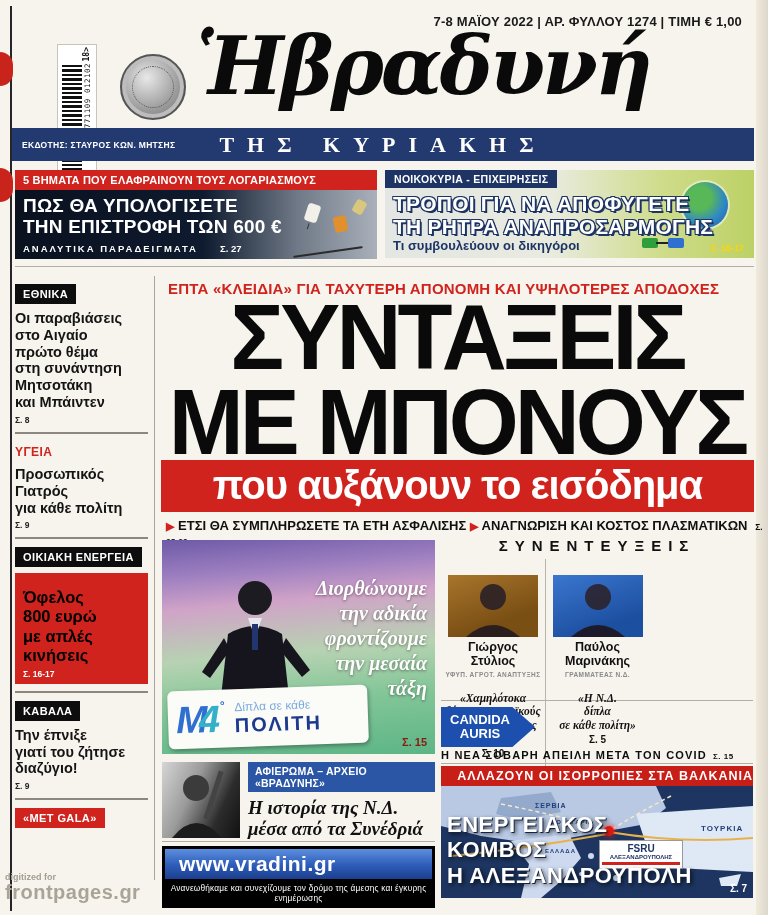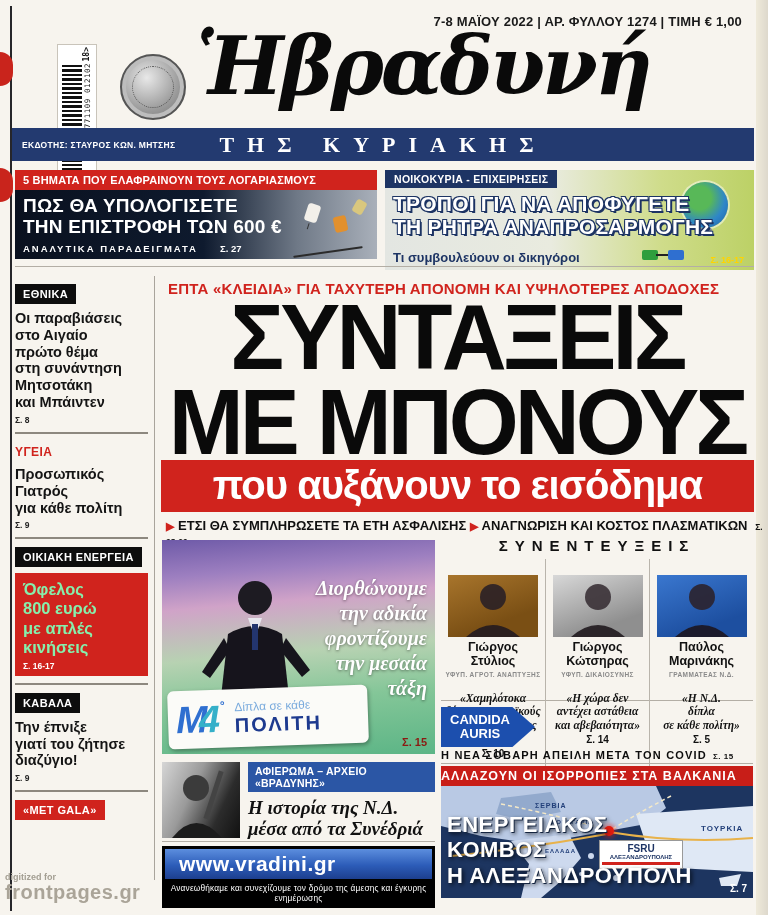--- a/index.html
+++ b/index.html
@@ -37,21 +37,21 @@
   .tl-body { position:relative; height:69px; background:linear-gradient(90deg,#0a111f 0%,#0e1a2e 52%,#6f7987 78%,#a9b0ba 100%); }
   .tl-headline { position:absolute; left:8px; top:5px; color:#fff; font-weight:700; font-size:19px; line-height:1.12; letter-spacing:.2px; }
   .tl-footer { position:absolute; left:8px; bottom:5px; color:#fff; font-weight:700; font-size:9.5px; letter-spacing:2px; }
   .tl-page { position:absolute; left:205px; bottom:5px; color:#fff; font-weight:700; font-size:9.5px; }
   .plug { position:absolute; border-radius:3px; }
   .plug1 { right:58px; top:14px; width:13px; height:18px; background:#f3f0ea; transform:rotate(18deg); box-shadow:0 14px 0 -6px #333;}
   .plug2 { right:30px; top:26px; width:13px; height:16px; background:#e2902d; transform:rotate(-12deg);}
   .plug3 { right:12px; top:10px; width:11px; height:14px; background:#d9c77e; transform:rotate(30deg);}
   .cord { position:absolute; right:14px; bottom:6px; width:70px; height:2px; background:#2b2b2b; transform:rotate(-8deg); border-radius:2px;}
 
-  .teaser-right { left:385px; top:170px; width:369px; height:100px;
+  .teaser-right { left:385px; top:170px; width:369px; height:88px;
     background:linear-gradient(90deg,#e3e6e2 0%,#e9ebdf 45%,#cfdc8a 75%,#bcd166 100%); }
   .tr-tag { position:absolute; left:0; top:0; background:#1d3464; color:#fff; font-size:10.5px; font-weight:700; padding:3px 9px; letter-spacing:.3px;}
   .tr-headline { position:absolute; left:8px; top:22px; font-size:21px; font-weight:700; line-height:1.1; color:#fff; letter-spacing:.2px;
     text-shadow:-1px -1px 0 #1d3464,1px -1px 0 #1d3464,-1px 1px 0 #1d3464,1px 1px 0 #1d3464,2px 2px 0 #1d3464; }
   .tr-sub { position:absolute; left:8px; bottom:5px; color:#1d3464; font-size:13px; font-weight:700; }
   .tr-page { position:absolute; right:10px; bottom:5px; color:#ffd400; font-size:9px; font-weight:700; }
   .bulb { position:absolute; right:26px; top:12px; width:46px; height:46px; border-radius:50%;
     background:radial-gradient(circle at 38% 35%, #58b858 28%, #2e86c9 62%, #1d5f9e 100%); box-shadow:0 0 0 2px rgba(255,255,255,.5);}
   .bulb-base { position:absolute; right:42px; top:58px; width:14px; height:8px; background:#8b8f96; border-radius:2px;}
   .plug-g { position:absolute; right:96px; bottom:10px; width:16px; height:10px; background:#2f9e3d; border-radius:2px;}
@@ -63,21 +63,21 @@
   
   .sidebar { left:15px; top:276px; width:133px; }
   .sb-item { padding:8px 0 7px; border-bottom:2px solid #8d887f; }
   .sb-item:last-child { border-bottom:none; }
   .tag-black { display:inline-block; background:#0d0d0d; color:#fff; font-size:11px; font-weight:700; padding:4px 8px; letter-spacing:.4px; }
   .tag-redbox { display:inline-block; background:#d0231d; color:#fff; font-size:11px; font-weight:700; padding:4px 8px; letter-spacing:.4px; }
   .label-red { color:#d0231d; font-size:12px; font-weight:700; letter-spacing:.4px; }
   .sb-text { margin-top:6px; font-size:14.5px; font-weight:700; color:#141414; line-height:1.16; }
   .sb-page { margin-top:4px; font-size:8.5px; font-weight:700; color:#222; }
   .sb-redbox { margin-top:6px; background:#d0231d; color:#fff; padding:7px 8px 5px; }
-  .sb-redbox .sb-text { margin-top:0; color:#86efac; font-size:16.5px; }
+  .sb-redbox .sb-text { margin-top:8px; color:#000000; font-size:16.5px; }
   .sb-redbox .sb-page { color:#fff; }
   .main-divider { left:154px; top:276px; width:1px; height:604px; background:#a9a49c; }
 
   
   .kicker-main { left:168px; top:280px; font-size:15px; font-weight:700; color:#d0231d; letter-spacing:.2px; }
   .headline { left:160px; top:294px; width:594px; text-align:center; font-weight:700; color:#0a0a0a;
     font-size:90px; line-height:82px; letter-spacing:-4px; transform:scaleY(1.04); transform-origin:top center; }
   .banner { left:161px; top:460px; width:593px; height:52px; background:#d0231d; color:#fff; text-align:center;
     font-size:40px; font-weight:700; line-height:50px; letter-spacing:-1px; }
   .bullets { left:166px; top:518px; font-size:13px; font-weight:700; color:#101010; }
@@ -120,21 +120,21 @@
   .candida { left:441px; top:705px; width:312px; height:58px; }
   .cd-badge { position:absolute; left:0; top:2px; width:94px; height:40px; background:#1c4fae; color:#fff;
     clip-path:polygon(0 0,76% 0,100% 50%,76% 100%,0 100%); display:flex; flex-direction:column; justify-content:center;
     padding-right:16px; text-align:center; font-weight:700; font-size:13px; line-height:1.1; }
   .cd-headline { position:absolute; left:102px; top:0; font-size:16.5px; font-weight:700; line-height:1.12; color:#0d0d0d; }
   .cd-sub { position:absolute; left:0; top:44px; font-size:11px; font-weight:700; letter-spacing:1.2px; color:#0d0d0d; }
   .cd-page { font-size:8px; letter-spacing:.5px; margin-left:6px; }
 
   
   .balkans { left:441px; top:766px; width:312px; height:132px; }
-  .bk-kicker { height:20px; background:#c81e18; color:#fff; font-size:12.5px; font-weight:700; letter-spacing:1px; text-align:left; line-height:20px; }
+  .bk-kicker { height:20px; background:#c81e18; color:#fff; font-size:12.5px; font-weight:700; letter-spacing:1px; text-align:right; line-height:20px; }
   .bk-map { position:relative; height:112px; background:#1d3560; overflow:hidden; }
   .bk-label { position:absolute; color:#23407a; font-weight:700; letter-spacing:1px;margin-left:12px; }
   .bk-headline { position:absolute; left:6px; top:26px; color:#fff; font-weight:700; font-size:22px; line-height:1.15; letter-spacing:.5px;
     text-shadow:1px 1px 0 #14243f, 2px 2px 4px rgba(0,0,0,.7); }
   .fsru { position:absolute; left:158px; top:54px; width:84px; background:#fff; border:1px solid #999; text-align:center; padding:2px 2px 3px; }
   .fsru-1 { color:#1d3464; font-weight:700; font-size:10px; }
   .fsru-2 { color:#1d3464; font-weight:700; font-size:6px; }
   .fsru-bar { height:3px; background:#d0231d; margin-top:2px; }
   .red-dot { position:absolute; left:163px; top:40px; width:10px; height:10px; background:#e21b10; border-radius:50%; box-shadow:0 0 4px 2px rgba(226,27,16,.5); }
   .bk-page { position:absolute; right:6px; bottom:4px; color:#fff; font-weight:700; font-size:10px; }
@@ -302,35 +302,20 @@
               <path d="M18 62 Q45 38 72 62 Z" fill="#22191f" opacity=".9"></path>
           </svg>
         </div>
         <div class="iv-name pre">Γιώργος Στύλιος</div>
         <div class="iv-role">ΥΦΥΠ. ΑΓΡΟΤ. ΑΝΑΠΤΥΞΗΣ</div>
         <div class="iv-quote pre">«Χαμηλότοκα
 δάνεια με ευνοϊκούς
 όρους για χιλιάδες
 αγρότες»</div>
         <div class="iv-page">Σ. 10</div>
-      </div>
-      <div class="iv-col">
-        <div class="iv-photo p2">
-          <svg width="90" height="62" viewBox="0 0 90 62">
-            <circle cx="45" cy="22" r="13" fill="#3a3136" opacity=".9"></circle>
-              <path d="M18 62 Q45 38 72 62 Z" fill="#201a1e" opacity=".9"></path>
-          </svg>
-        </div>
-        <div class="iv-name pre">Γιώργος
-Κώτσηρας</div>
-        <div class="iv-role">ΥΦΥΠ. ΔΙΚΑΙΟΣΥΝΗΣ</div>
-        <div class="iv-quote pre">«Η χώρα δεν
-αντέχει αστάθεια
-και αβεβαιότητα»</div>
-        <div class="iv-page">Σ. 14</div>
       </div>
       <div class="iv-col">
         <div class="iv-photo p3">
           <svg width="90" height="62" viewBox="0 0 90 62">
             <circle cx="45" cy="22" r="13" fill="#2b2430" opacity=".92"></circle>
               <path d="M18 62 Q45 38 72 62 Z" fill="#1c1722" opacity=".92"></path>
           </svg>
         </div>
         <div class="iv-name pre">Παύλος
 Μαρινάκης</div>

